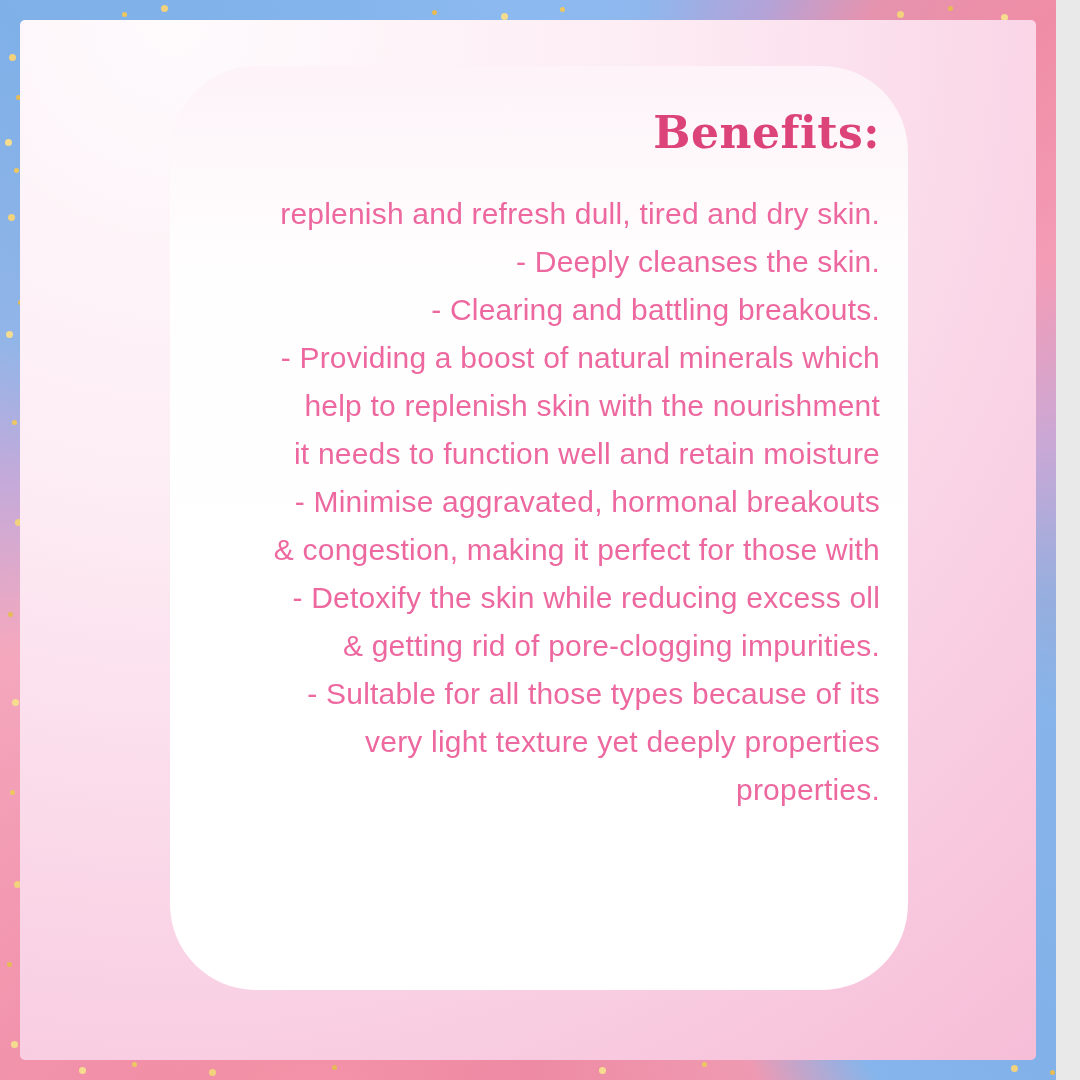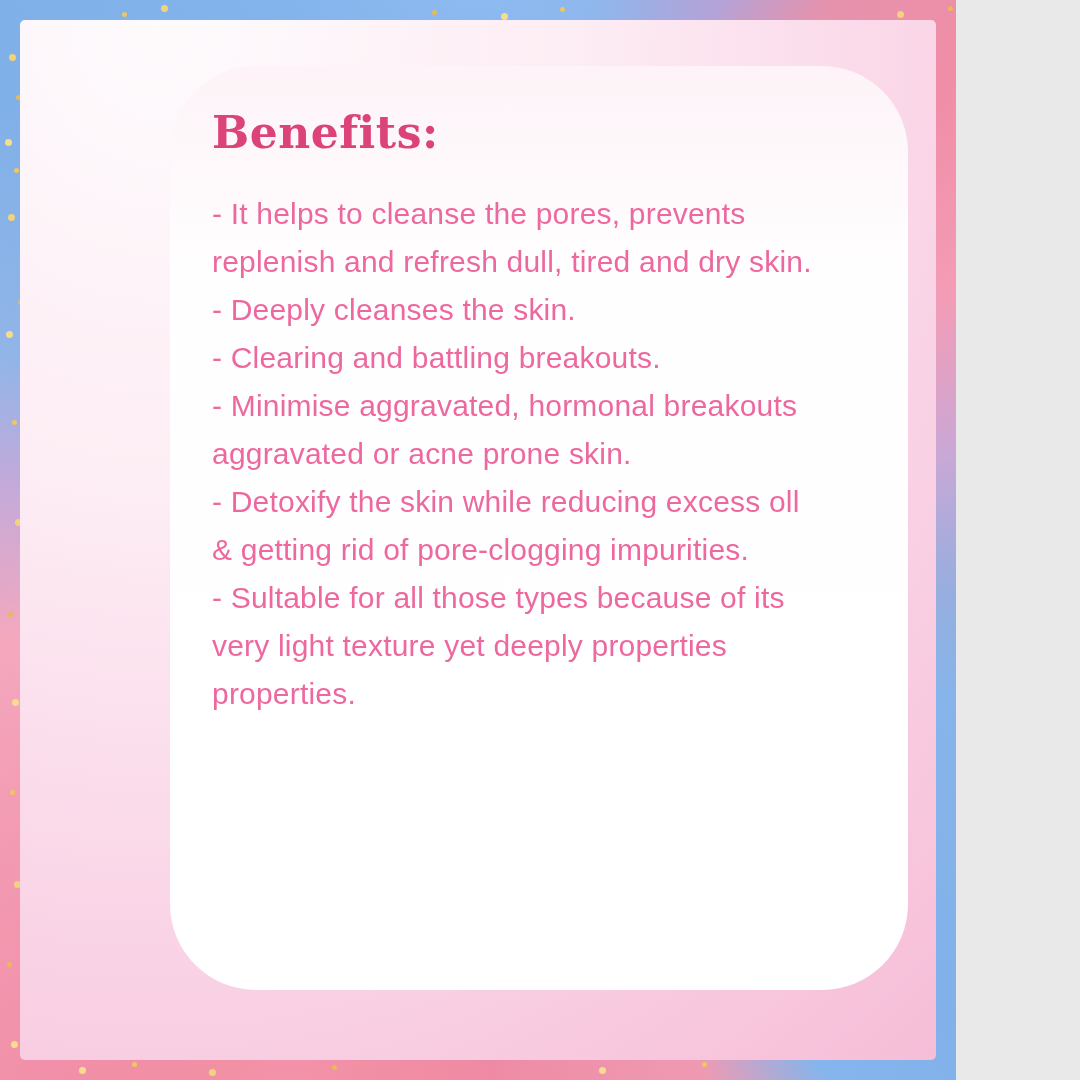--- a/index.html
+++ b/index.html
@@ -2,24 +2,25 @@
 <html><head>
 <meta charset="utf-8">
 <style>
   html, body {
     margin: 0;
     padding: 0;
     background: #e9e9e9;
   }
   .poster {
     position: relative;
-    width: 956px;
+    width: 1056px;
     height: 1080px;
     overflow: hidden;
     font-family: "Liberation Sans", sans-serif;
+    text-align: right;
   }
   
   .watercolor {
     position: absolute;
     inset: 0;
     background:
       radial-gradient(260px 120px at 50% 0%, rgba(142,186,240,0.9), rgba(142,186,240,0) 70%),
       radial-gradient(300px 130px at 30% 100%, rgba(244,148,170,0.85), rgba(244,148,170,0) 70%),
       conic-gradient(from 0deg at 50% 50%,
         #86b7ee 0deg,
@@ -119,37 +120,41 @@
   <div class="watercolor"></div>
   <div class="specks"></div>
   <div class="frame"></div>
 
   <div class="card">
     <h1 class="card-title">Benefits:</h1>
 
     <div class="benefits">
 
       <div>
-        <div class="benefit-line">- It helps to cleanse the pores, prevents</div>
         <div class="benefit-line">replenish and refresh dull, tired and dry skin.</div>
       </div>
 
       <div>
         <div class="benefit-line">- Deeply cleanses the skin.</div>
       </div>
 
 
       <div>
         <div class="benefit-line">- Clearing and battling breakouts.</div>
       </div>
 
+      <div>
+        <div class="benefit-line">- Providing a boost of natural minerals which</div>
+        <div class="benefit-line">help to replenish skin with the nourishment</div>
+        <div class="benefit-line">it needs to function well and retain moisture</div>
+      </div>
 
       <div>
         <div class="benefit-line">- Minimise aggravated, hormonal breakouts</div>
-        <div class="benefit-line">aggravated or acne prone skin.</div>
+        <div class="benefit-line">&amp; congestion, making it perfect for those with</div>
       </div>
 
       <div>
         <div class="benefit-line">- Detoxify the skin while reducing excess oll</div>
         <div class="benefit-line">&amp; getting rid of pore-clogging impurities.</div>
       </div>
 
       <div>
         <div class="benefit-line">- Sultable for all those types because of its</div>
         <div class="benefit-line">very light texture yet deeply properties</div>

